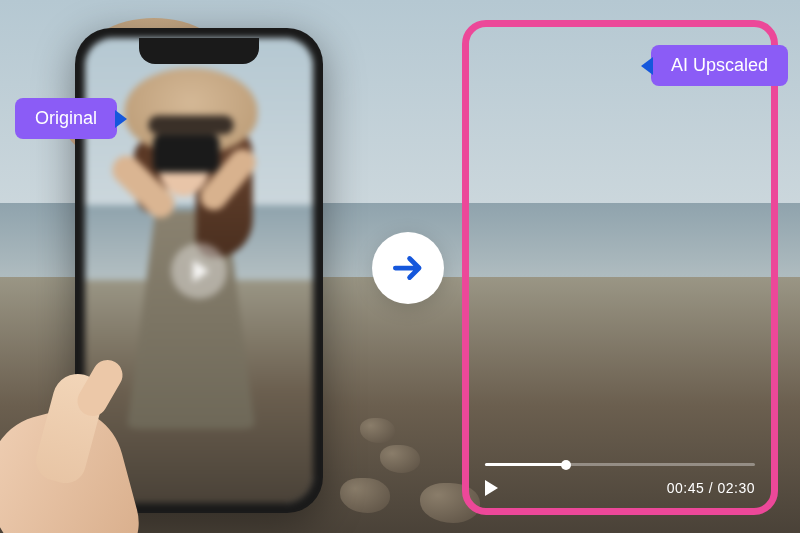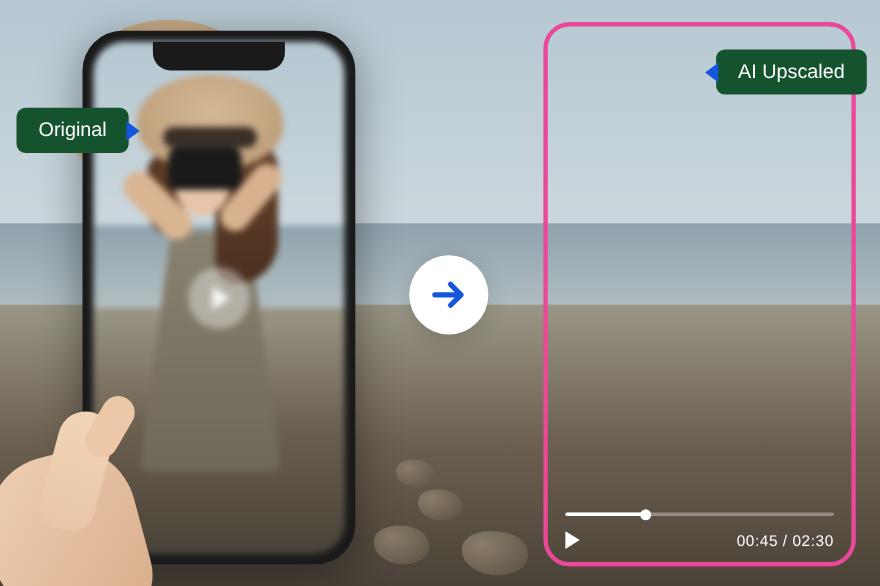--- a/index.html
+++ b/index.html
@@ -115,31 +115,31 @@
     }
     .palm { position: absolute; width: 140px; height: 160px; background: linear-gradient(135deg, #f0d0b5, #d8ad8a); border-radius: 50% 40% 30% 60%; bottom: 0; left: 20px; transform: rotate(-15deg); }
     .thumb { position: absolute; width: 50px; height: 110px; background: linear-gradient(to top, #e8c5a5, #f2d5b8); border-radius: 25px 25px 20px 20px; bottom: 90px; left: 75px; transform: rotate(15deg); }
     .finger1 { position: absolute; width: 30px; height: 60px; background: #ecc8a8; border-radius: 15px; bottom: 155px; left: 115px; transform: rotate(30deg); }
     
     
     .upscaled-frame {
       position: absolute;
       right: 22px;
       top: 20px;
-      width: 284px;
+      width: 316px;
       height: 495px;
-      border: 4px solid #ec4899;
+      border: 7px solid #ec4899;
       border-radius: 24px;
     }
     .upscaled-woman { position: absolute; top: 18px; left: 70px; transform: scale(1.05); }
     
     
     .label {
       position: absolute;
-      background: #14532d;
+      background: #8b5cf6;
       color: #fff;
       padding: 10px 20px;
       border-radius: 8px;
       font-size: 18px;
       font-weight: 500;
       z-index: 20;
     }
     .label-original { top: 98px; left: 15px; }
     .label-original::after {
       content: '';

